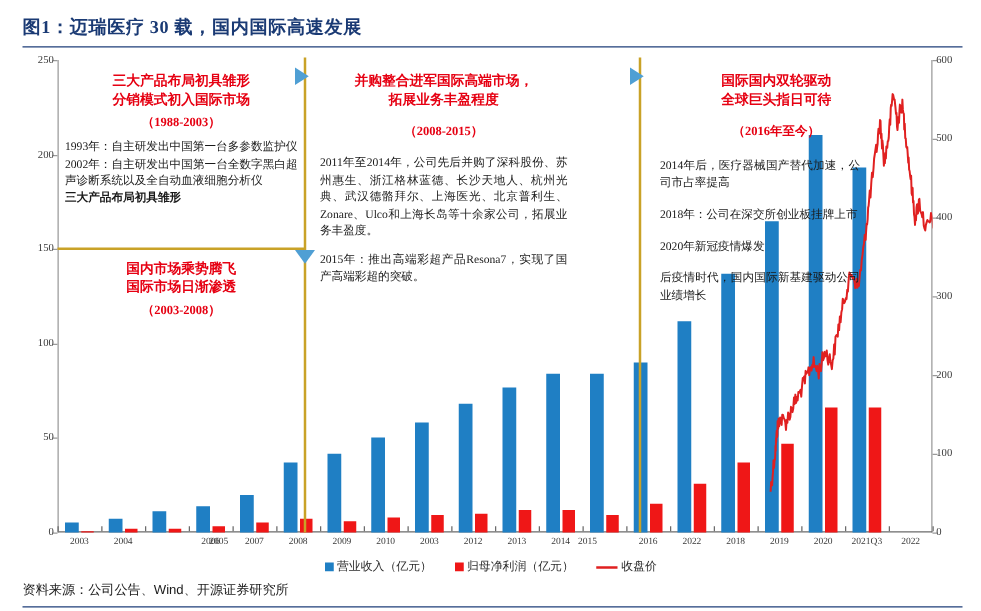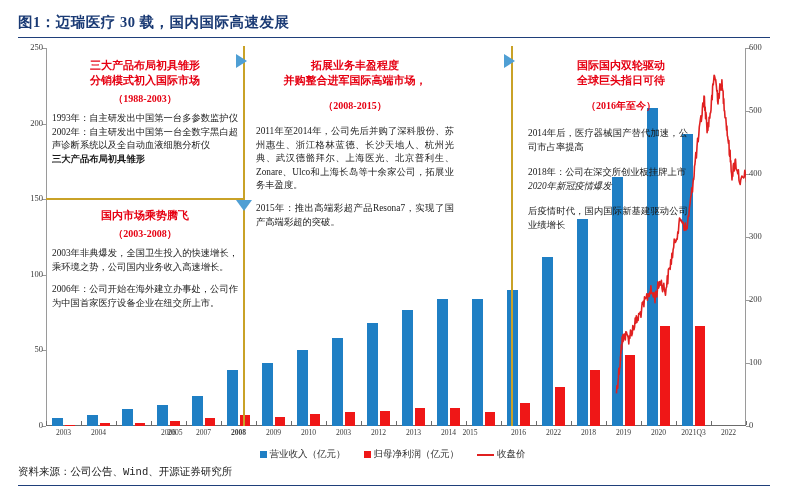--- a/index.html
+++ b/index.html
@@ -111,21 +111,21 @@
   .sw{display:inline-block;width:7px;height:7px;margin-right:3px;vertical-align:middle;}
   .swline{display:inline-block;width:17px;height:2px;margin-right:3px;vertical-align:middle;}
 
   
   #source-bar{
     position:absolute;left:18px;top:462px;width:752px;height:24px;
     border-bottom:1.5px solid #1f3f7a;box-sizing:border-box;
   }
   #source-text{
     font-size:10.5px;color:#1a1a1a;line-height:20px;white-space:nowrap;
-    font-family:Liberation Mono, monospace;
+    font-family:Liberation Sans, sans-serif;
   }
 </style>
 </head>
 <body>
 
 <div id="page">
 
   <div id="title-bar">
     <div id="title-text">图1：迈瑞医疗 30 载，国内国际高速发展</div>
   </div>
@@ -242,21 +242,21 @@
     <div class="tri down" style="left:190px;top:152px;"></div>
     <div class="tri right" style="left:458px;top:6px;"></div>
   </div>
 
   <div id="xlabels">
       <span style="left: 17.5px;">2003</span>
       <span style="left: 52.5px;">2004</span>
       <span style="left: 105px; margin-left: 24px;">2005</span>
       <span style="left: 122.5px;">2006</span>
       <span style="left: 157.5px;">2007</span>
-      <span style="left: 192.5px; font-weight: bold;">2008</span>
+      <span style="left: 192.5px;">2008</span>
       <span style="left: 227.5px;">2009</span>
       <span style="left: 262.5px;">2010</span>
       <span style="left: 297.5px;">2003</span>
       <span style="left: 332.5px;">2012</span>
       <span style="left: 367.5px;">2013</span>
       <span style="left: 402.5px;">2014</span>
       <span style="left: 424px;">2015</span>
       <span style="left: 472.5px;">2016</span>
       <span style="left: 507.5px;">2022</span>
       <span style="left: 542.5px;">2018</span>
@@ -272,45 +272,42 @@
     <div class="pdate">（1988-2003）</div>
     <div class="pbody">
       <p style="margin-bottom:0;">1993年：自主研发出中国第一台多参数监护仪</p>
       <p style="margin-bottom:0;">2002年：自主研发出中国第一台全数字黑白超声诊断系统以及全自动血液细胞分析仪</p>
       <p style="font-weight:bold;margin-bottom:0;">三大产品布局初具雏形</p>
     </div>
   </div>
 
   <div class="panel" style="left:52px;top:208px;width:186px;">
     <div class="phead">国内市场乘势腾飞</div>
+    <div class="phead">国际市场日渐渗透</div>
     <div class="pdate">（2003-2008）</div>
-    <div class="pbody">
-      <p>2003年非典爆发，全国卫生投入的快速增长，乘环境之势，公司国内业务收入高速增长。</p>
-      <p>2006年：公司开始在海外建立办事处，公司作为中国首家医疗设备企业在纽交所上市。</p>
-    </div>
   </div>
 
   <div class="panel" style="left:256px;top:58px;width:198px;">
+    <div class="phead">并购整合进军国际高端市场，</div>
     <div class="phead">拓展业务丰盈程度</div>
-    <div class="phead">并购整合进军国际高端市场，</div>
     <div class="pdate" style="margin-top:10px;">（2008-2015）</div>
     <div class="pbody" style="margin-top:12px;">
       <p>2011年至2014年，公司先后并购了深科股份、苏州惠生、浙江格林蓝德、长沙天地人、杭州光典、武汉德骼拜尔、上海医光、北京普利生、Zonare、Ulco和上海长岛等十余家公司，拓展业务丰盈度。</p>
       <p>2015年：推出高端彩超产品Resona7，实现了国产高端彩超的突破。</p>
     </div>
   </div>
 
   <div class="panel" style="left:528px;top:58px;width:186px;">
     <div class="phead">国际国内双轮驱动</div>
     <div class="phead">全球巨头指日可待</div>
     <div class="pdate" style="margin-top:10px;">（2016年至今）</div>
     <div class="pbody" style="margin-top:14px;width:160px;">
       <p style="margin-bottom:12px;">2014年后，医疗器械国产替代加速，公司市占率提高</p>
-      <p style="margin-bottom:0;">2018年：公司在深交所创业板挂牌上市</p>
-      <p style="margin-bottom:12px;font-style:italic;">2020年新冠疫情爆发</p>
+      <p style="margin-bottom:12px;">2018年：公司在深交所创业板挂牌上市</p>
+      <p style="margin-bottom:12px;">2020年新冠疫情爆发</p>
       <p>后疫情时代，国内国际新基建驱动公司业绩增长</p>
     </div>
   </div>
 
   <div id="legend"><span class="lg"><span class="sw" style="background: rgb(31, 127, 196);"></span><span>营业收入（亿元）</span></span><span class="lg"><span class="sw" style="background: rgb(239, 23, 23);"></span><span>归母净利润（亿元）</span></span><span class="lg"><span class="swline" style="background: rgb(224, 32, 32);"></span><span>收盘价</span></span></div>
 
   <div id="source-bar">
     <div id="source-text">资料来源：公司公告、Wind、开源证券研究所</div>
   </div>
 

